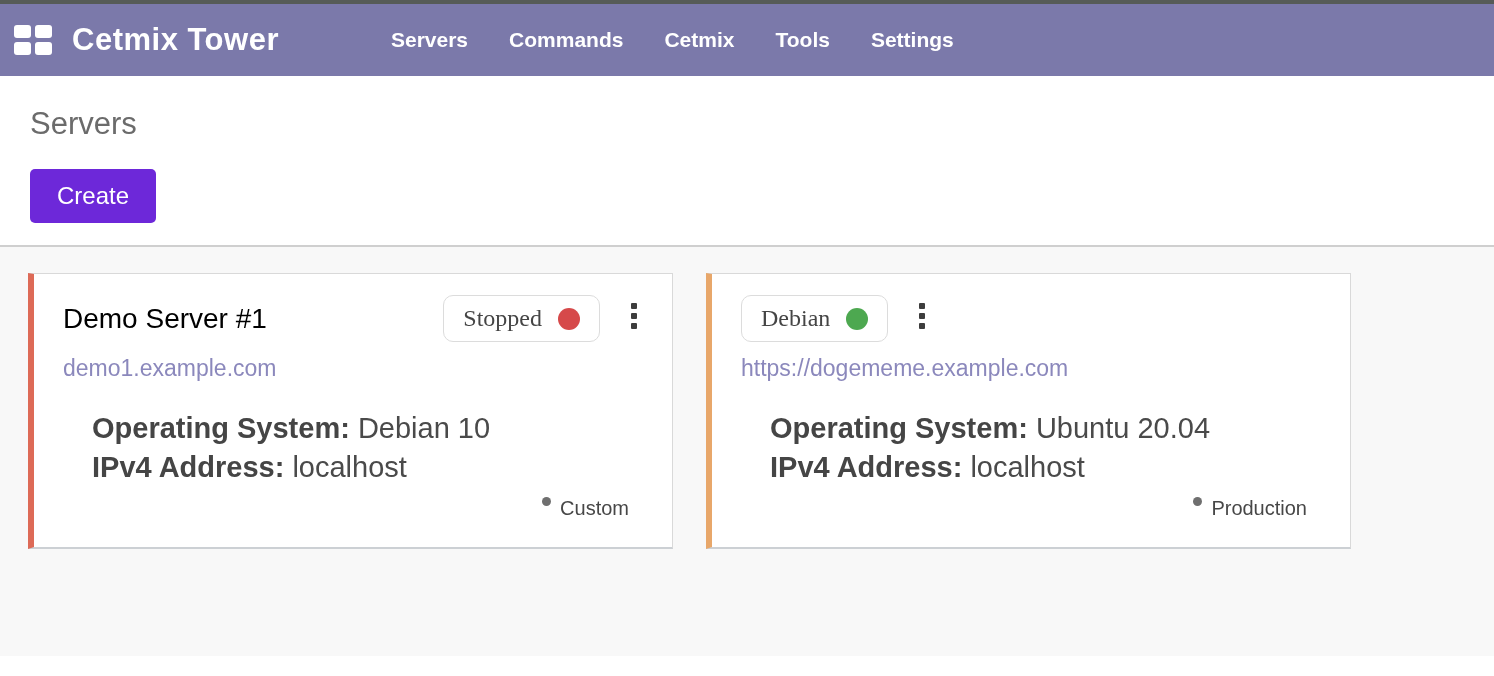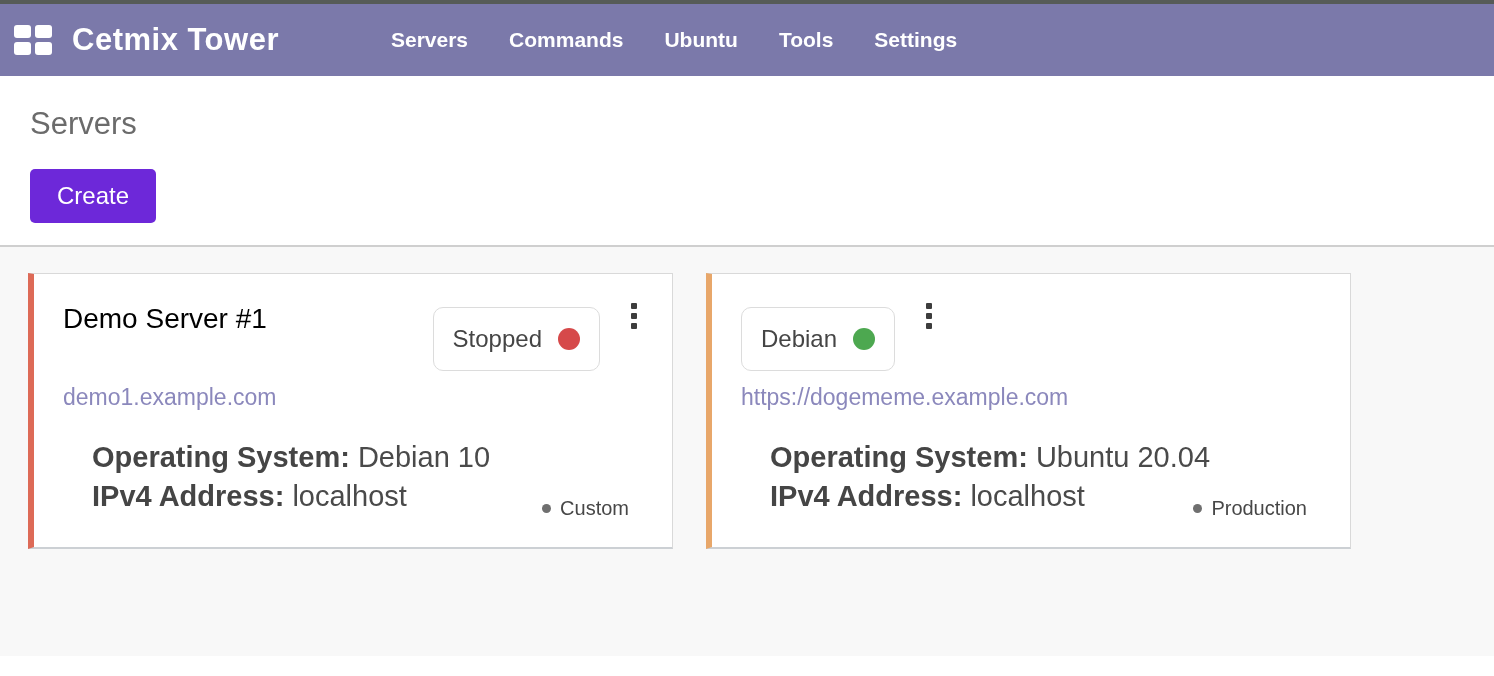--- a/index.html
+++ b/index.html
@@ -65,43 +65,43 @@
     cursor: pointer;
   }
   .card-head { display: flex; align-items: flex-start; }
   .server-name {
     flex: 1; margin: 0; padding-top: 8px;
     font-size: 28px; font-weight: 500; color: #000000;
   }
   .status-badge {
     display: flex; align-items: center; gap: 16px;
     background: #ffffff; border: 1px solid #dcdcdc; border-radius: 10px;
-    height: 64px; padding: 0 19px;
-    font-family: Liberation Sans, sans-serif;
-    font-size: 24px; color: #454545; cursor: pointer; margin-top: 12px;
+    height: 47px; padding: 0 19px;
+    font-family: Liberation Serif, serif;
+    font-size: 24px; color: #454545; cursor: pointer;
   }
   .status-dot { width: 22px; height: 22px; border-radius: 50%; background: #888; }
   .kebab {
     margin-left: 26px; margin-top: 5px;
     display: flex; flex-direction: column; gap: 4px; align-items: center;
     padding: 3px 5px; cursor: pointer; background: transparent; border: none;
   }
   .kebab i { display: block; width: 6px; height: 6px; background: #3d3d3d; border-radius: 1px; }
   .server-link {
     display: inline-block; margin-top: 13px;
     font-size: 23px; color: #8b88bc; text-decoration: none; cursor: pointer; text-align: right;
   }
   .card-body {
     margin: 27px 0 0 29px;
     font-size: 29px; color: #4a4a4a; line-height: 39px;
   }
   .card-body b { font-weight: 700; color: #454545; }
   .server-tag {
     position: absolute; right: 43px; bottom: 27px;
-    display: flex; align-items: center; gap: 9px;
+    display: flex; align-items: flex-start; gap: 9px;
     font-size: 20px; color: #474747;
   }
   .tag-dot { width: 9px; height: 9px; border-radius: 50%; background: #6f6f6f; }
 </style>
 </head>
 <body>
 
 <div class="top-strip"></div>
 
 <header class="navbar">
@@ -110,21 +110,21 @@
       <rect x="0" y="0" width="17" height="13" rx="3" fill="#ffffff"></rect>
       <rect x="21" y="0" width="17" height="13" rx="3" fill="#ffffff"></rect>
       <rect x="0" y="17" width="17" height="13" rx="3" fill="#ffffff"></rect>
       <rect x="21" y="17" width="17" height="13" rx="3" fill="#ffffff"></rect>
     </svg>
   </button>
   <div class="brand">Cetmix Tower</div>
   <nav class="main-menu">
     <a>Servers</a>
     <a>Commands</a>
-    <a>Ubuntu</a>
+    <a>Cetmix</a>
     <a>Tools</a>
     <a>Settings</a>
   </nav>
 </header>
 
 <main>
   <section class="page-head">
     <h1 class="page-title">Servers</h1>
     <button class="create-btn" style="background-color: #6d28d9;">Create</button>
   </section>

